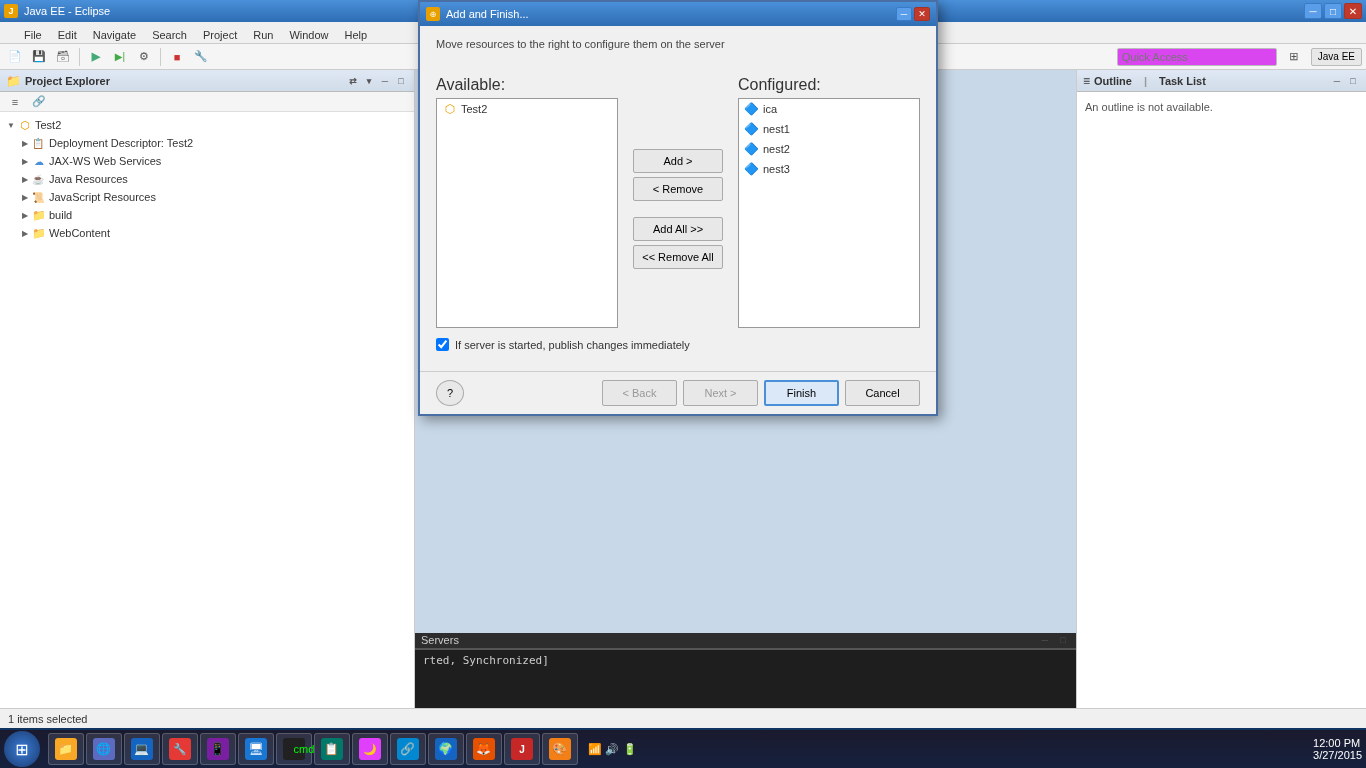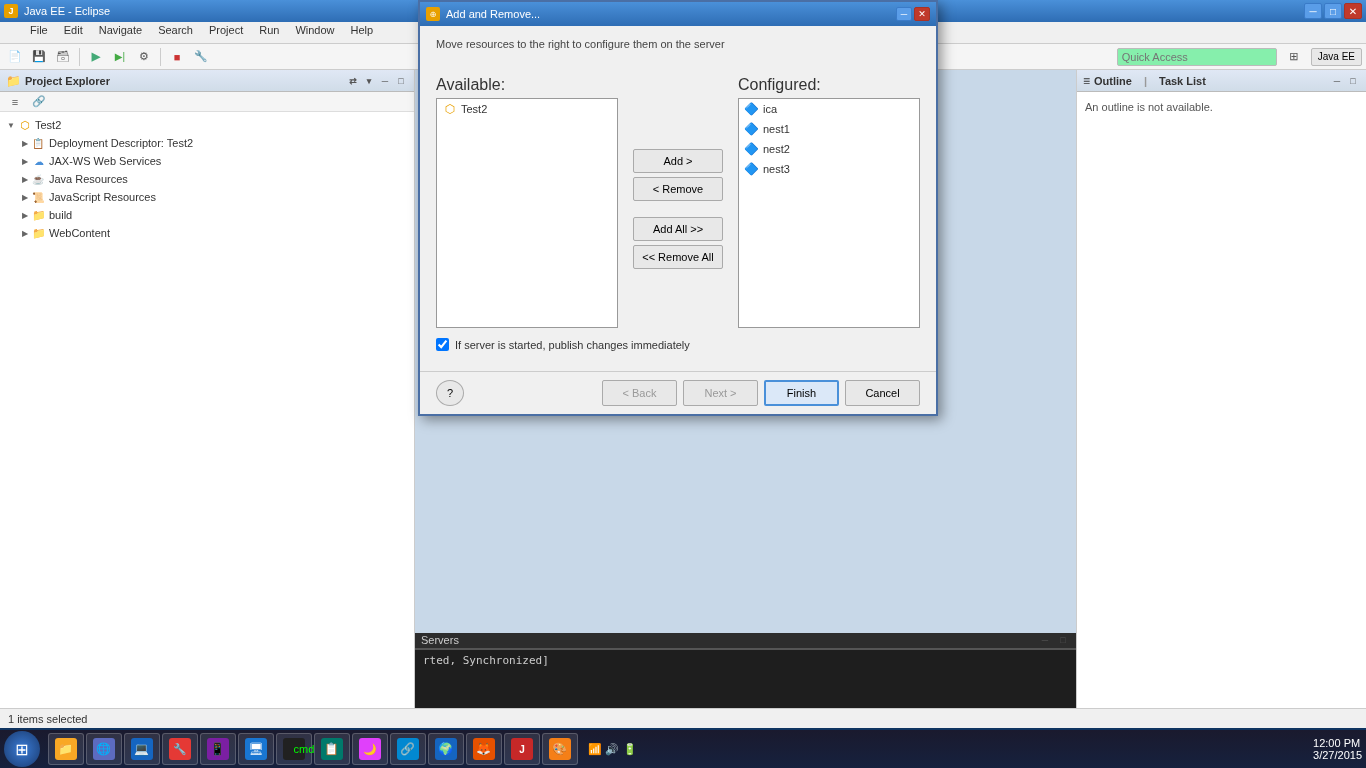--- a/index.html
+++ b/index.html
@@ -67,22 +67,22 @@
       justify-content: center;
       cursor: pointer;
     }
     .title-btn.close { background: #c0392b; border-color: #a93226; }
 
     
     .menu-bar {
       height: 22px;
       background: #f0f0f0;
       display: flex;
-      align-items: flex-start;
-      padding: 0 22px;
+      align-items: flex-end;
+      padding: 0 16px;
       border-bottom: 1px solid #ccc;
     }
     .menu-item {
       padding: 2px 8px;
       font-size: 11px;
       color: #333;
       cursor: pointer;
     }
 
     
@@ -120,21 +120,21 @@
       align-items: center;
       gap: 6px;
     }
     .quick-access-input {
       width: 160px;
       height: 18px;
       border: 1px solid #bbb;
       border-radius: 2px;
       padding: 0 4px;
       font-size: 11px;
-      background: #86efac;
+      background: #d946ef;
     }
     .perspective-btn {
       padding: 2px 6px;
       height: 18px;
       border: 1px solid #bbb;
       background: #e8e8e8;
       font-size: 10px;
       cursor: pointer;
       display: flex;
       align-items: center;
@@ -744,21 +744,21 @@
     <div class="taskbar-time">
       <div>12:00 PM</div>
       <div>3/27/2015</div>
     </div>
   </div>
 
   <div class="dialog">
 
     <div class="dialog-title-bar">
       <div class="dialog-title-icon">⊕</div>
-      <span>Add and Remove...</span>
+      <span>Add and Finish...</span>
       <div class="dialog-title-controls">
         <div class="dialog-title-btn">─</div>
         <div class="dialog-title-btn close">✕</div>
       </div>
     </div>
 
 
     <div class="dialog-body">
       <div class="dialog-info">Move resources to the right to configure them on the server</div>
 

